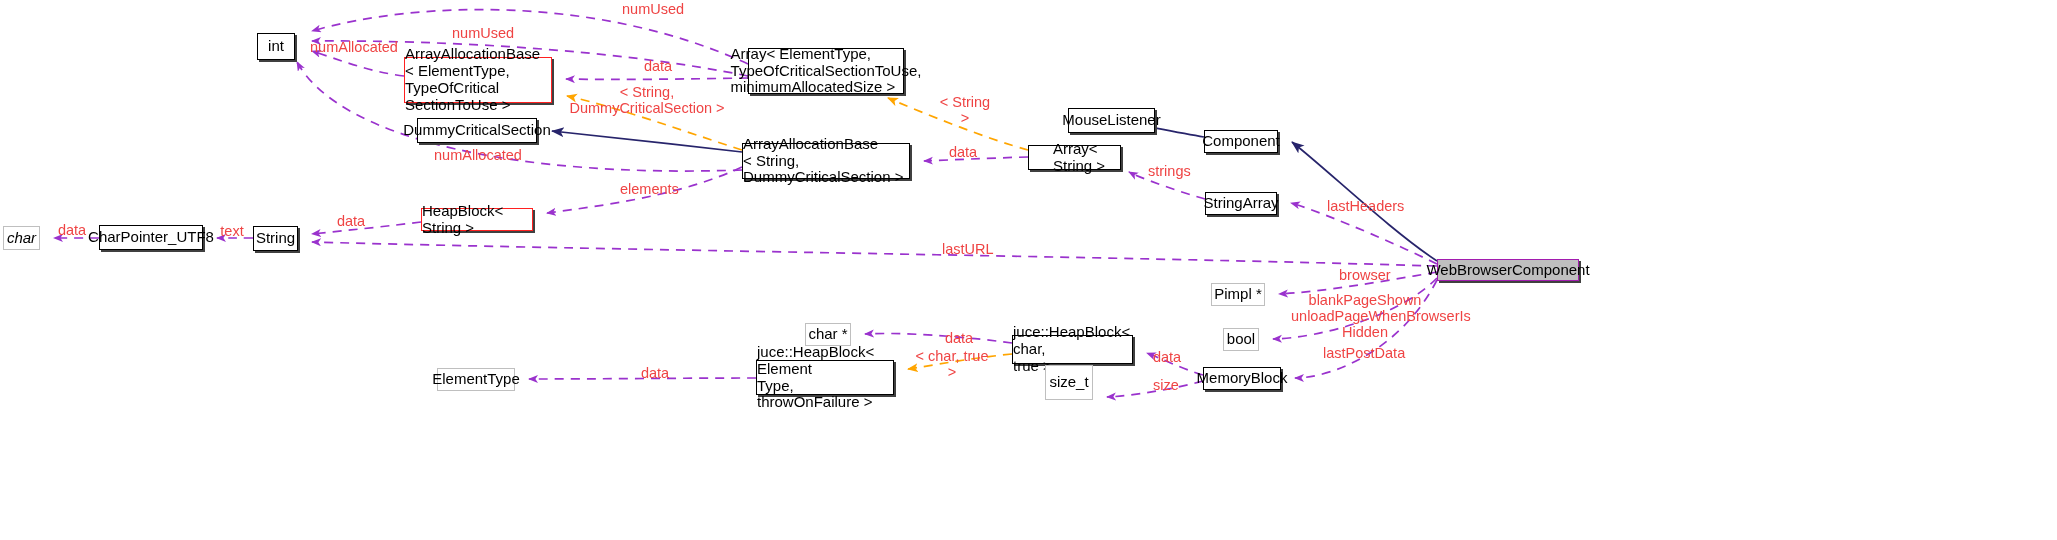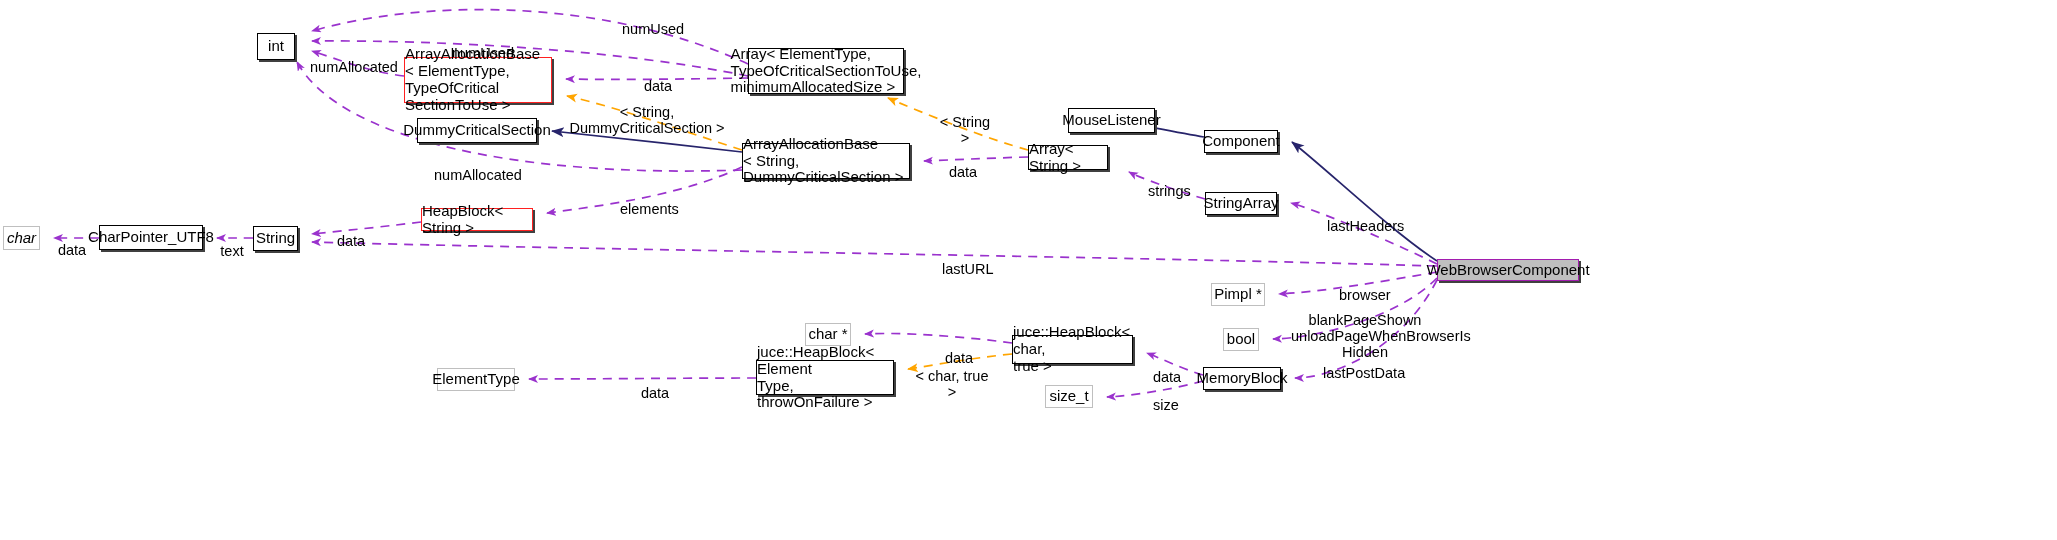--- a/index.html
+++ b/index.html
@@ -51,26 +51,25 @@
     box-shadow: 2px 2px 0 0 #404040;
   }
   .node.focus {
     border: 1px solid #a21caf;
     background: #bfbfbf;
     box-shadow: 2px 2px 0 0 #404040;
   }
   .edge-label {
     position: absolute;
     font-size: 14.5px;
-    color: #000000;
+    color: #ef4444;
     line-height: 1.12;
     text-align: center;
     white-space: pre-line;
     z-index: 4;
-    margin-top: 20px;
   }
 </style>
 </head>
 <body>
 
 <div id="canvas">
 
   <svg id="edges" viewBox="0 0 2057 540" xmlns="http://www.w3.org/2000/svg">
     <defs>
       <marker id="ah-purple" markerWidth="10" markerHeight="10" refX="9" refY="4" orient="auto" markerUnits="userSpaceOnUse">
@@ -151,38 +150,38 @@
       <div class="node redborder" style="left: 404px; top: 57px; width: 148px; height: 46px;">ArrayAllocationBase
 &lt; ElementType, TypeOfCritical
 SectionToUse &gt;</div>
       <div class="node solid" style="left: 748px; top: 48px; width: 156px; height: 46px;">Array&lt; ElementType,
 TypeOfCriticalSectionToUse,
 minimumAllocatedSize &gt;</div>
       <div class="node solid" style="left: 417px; top: 118px; width: 120px; height: 25px;">DummyCriticalSection</div>
       <div class="node solid" style="left: 742px; top: 143px; width: 168px; height: 36px;">ArrayAllocationBase
 &lt; String, DummyCriticalSection &gt;</div>
       <div class="node solid" style="left: 1028px; top: 108px; width: 87px; height: 25px; margin-left: 40px;">MouseListener</div>
-      <div class="node solid" style="left: 1028px; top: 145px; width: 80px; height: 25px;">Array&lt; String &gt;</div>
+      <div class="node solid" style="left: 1028px; top: 145px; width: 93px; height: 25px; padding-left: 24px;">Array&lt; String &gt;</div>
       <div class="node solid" style="left: 1204px; top: 130px; width: 74px; height: 23px;">Component</div>
       <div class="node solid" style="left: 1205px; top: 192px; width: 72px; height: 23px;">StringArray</div>
       <div class="node redborder" style="left: 421px; top: 208px; width: 112px; height: 23px;">HeapBlock&lt; String &gt;</div>
       <div class="node plain" style="left: 3px; top: 226px; width: 37px; height: 24px; font-style: italic;">char</div>
       <div class="node solid" style="left: 99px; top: 225px; width: 104px; height: 25px;">CharPointer_UTF8</div>
       <div class="node solid" style="left: 253px; top: 226px; width: 45px; height: 25px;">String</div>
       <div class="node focus" style="left: 1437px; top: 259px; width: 142px; height: 22px;">WebBrowserComponent</div>
       <div class="node plain" style="left: 1211px; top: 283px; width: 54px; height: 23px;">Pimpl *</div>
       <div class="node plain" style="left: 805px; top: 323px; width: 46px; height: 23px;">char *</div>
       <div class="node plain" style="left: 1223px; top: 328px; width: 36px; height: 23px;">bool</div>
       <div class="node solid" style="left: 1012px; top: 335px; width: 121px; height: 29px;">juce::HeapBlock&lt; char,
 true &gt;</div>
       <div class="node plain" style="left: 437px; top: 368px; width: 78px; height: 23px;">ElementType</div>
       <div class="node solid" style="left: 756px; top: 360px; width: 138px; height: 35px;">juce::HeapBlock&lt; Element
 Type, throwOnFailure &gt;</div>
       <div class="node solid" style="left: 1203px; top: 367px; width: 78px; height: 23px;">MemoryBlock</div>
-      <div class="node plain" style="left: 1045px; top: 385px; width: 48px; height: 23px;">size_t</div>
+      <div class="node plain" style="left: 1045px; top: 365px; width: 48px; height: 35px;">size_t</div>
     </div>
 
   <div id="labels-layer">
       <div class="edge-label" style="left: 622px; top: 1px; width: 56px;">numUsed</div>
       <div class="edge-label" style="left: 452px; top: 25px; width: 56px;">numUsed</div>
       <div class="edge-label" style="left: 310px; top: 39px; width: 82px;">numAllocated</div>
       <div class="edge-label" style="left: 643px; top: 58px; width: 30px;">data</div>
       <div class="edge-label" style="left: 568px; top: 84px; width: 158px;">&lt; String, DummyCriticalSection &gt;</div>
       <div class="edge-label" style="left: 936px; top: 94px; width: 58px;">&lt; String &gt;</div>
       <div class="edge-label" style="left: 434px; top: 147px; width: 82px;">numAllocated</div>

